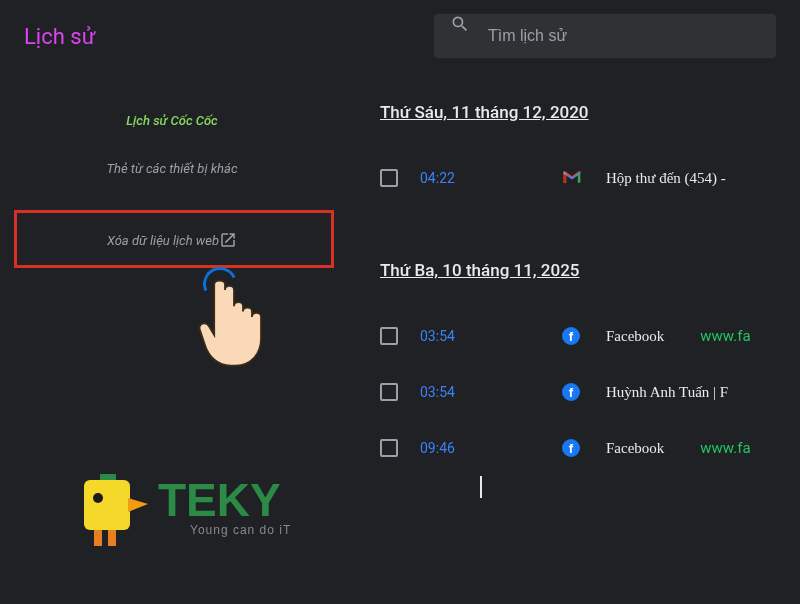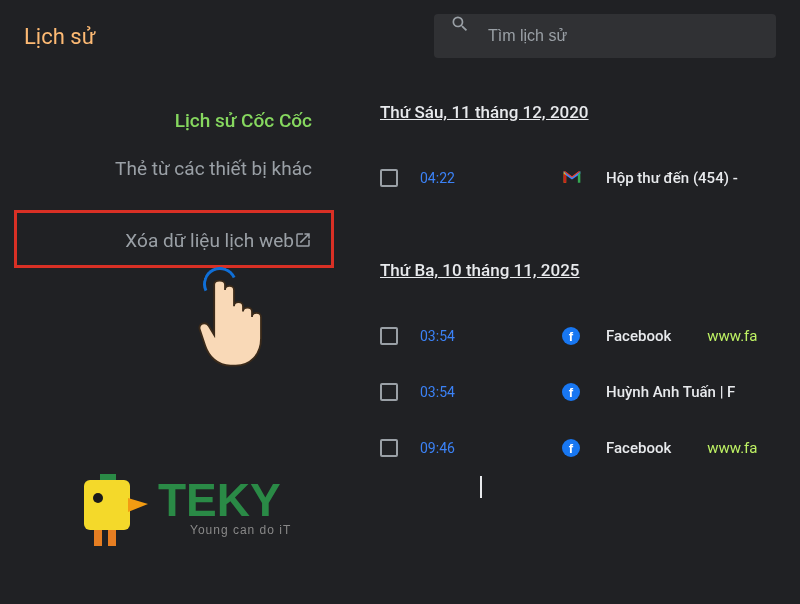--- a/index.html
+++ b/index.html
@@ -14,21 +14,21 @@
     }
     .header {
       display: flex;
       align-items: center;
       height: 72px;
       padding: 0 24px;
     }
     .title {
       font-size: 22px;
       font-weight: 400;
-      color: #fdba74;
+      color: #d946ef;
       flex: 0 0 400px;
     }
     .search-container {
       flex: 1;
       display: flex;
       background: #303134;
       border-radius: 4px;
       height: 44px;
       padding: 0 16px;
       margin-left: 10px;
@@ -53,27 +53,28 @@
       height: calc(100% - 72px);
     }
     .sidebar {
       width: 344px;
       padding: 24px 16px 0 28px;
       position: relative;
     }
     .sidebar-item {
       display: flex;
       align-items: center;
-      justify-content: flex-end;
+      justify-content: center;
       height: 48px;
       padding: 0 16px 0 4px;
-      font-size: 19px;
+      font-size: 13px;
       color: #9aa0a6;
       cursor: pointer;
       border-radius: 4px;
+      font-style: italic;
     }
     .sidebar-item.active { color: #86d85f; font-weight: 500; }
     .sidebar-spacer { height: 24px; }
     .highlight-box {
       position: absolute;
       border: 3px solid #d93025;
       pointer-events: none;
     }
     .ext-icon {
       width: 18px;
@@ -117,24 +118,25 @@
       height: 18px;
       flex-shrink: 0;
       margin-left: 70px;
       margin-right: 4px;
     }
     .entry-title {
       font-size: 15px;
       color: #e8eaed;
       white-space: nowrap;
       font-weight: 500;
+      font-family: Liberation Serif, serif;
     }
     .entry-url {
       font-size: 15px;
-      color: #bef264;
+      color: #22c55e;
       white-space: nowrap;
       margin-left: 14px;
     }
     .fb-icon {
       width: 18px; height: 18px;
       border-radius: 50%;
       background: #1877f2;
       display: flex;
       align-items: center;
       justify-content: center;

